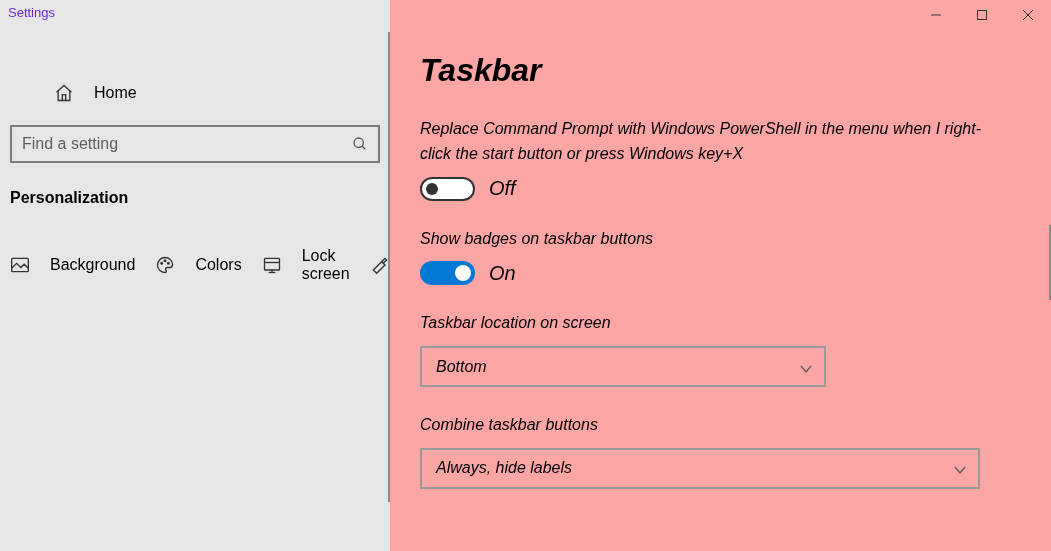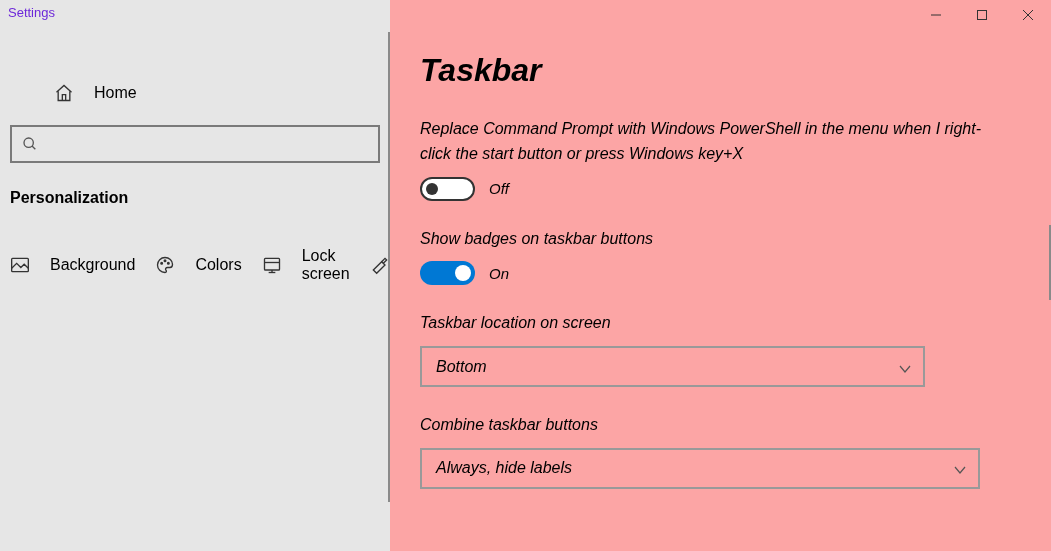--- a/index.html
+++ b/index.html
@@ -159,35 +159,35 @@
   width: 16px;
   height: 16px;
   border-radius: 50%;
   background: #fff;
   position: absolute;
   top: 50%;
   right: 4px;
   transform: translateY(-50%);
 }
 .toggle-state {
-  font-size: 15px;
+  font-size: 20px;
 }
 .dropdown {
   height: 41px;
   border: 2px solid #999;
   display: flex;
   align-items: center;
   justify-content: space-between;
   padding: 0 12px 0 14px;
   font-size: 16px;
   cursor: pointer;
   margin-bottom: 26px;
 }
 .dropdown .chev { width: 12px; height: 12px; }
-.dd1 { width: 505px; }
+.dd1 { width: 406px; }
 .dd2 { width: 560px; }
 .main-scroll-thumb {
   position: absolute;
   right: 0;
   top: 225px;
   width: 2px;
   height: 75px;
   background: #8a8a8a;
 }
 </style>
@@ -203,20 +203,21 @@
           <path d="M3 11 L12 3 L21 11"></path>
           <path d="M5 10 V21 H19 V10"></path>
           <path d="M10 21 V14 H14 V21"></path>
         </svg>
     </span>
     <span>Home</span>
   </div>
 
   <div class="search-wrap">
     <div class="search-box">
+      <input type="text" placeholder="Find a setting" style="">
       <span class="search-icon">
         <svg viewBox="0 0 24 24" fill="none" stroke="#555" stroke-width="2">
             <circle cx="10" cy="10" r="7"></circle>
             <line x1="20" y1="20" x2="15" y2="15"></line>
           </svg>
       </span>
     </div>
   </div>
 
   <div class="category">Personalization</div>

